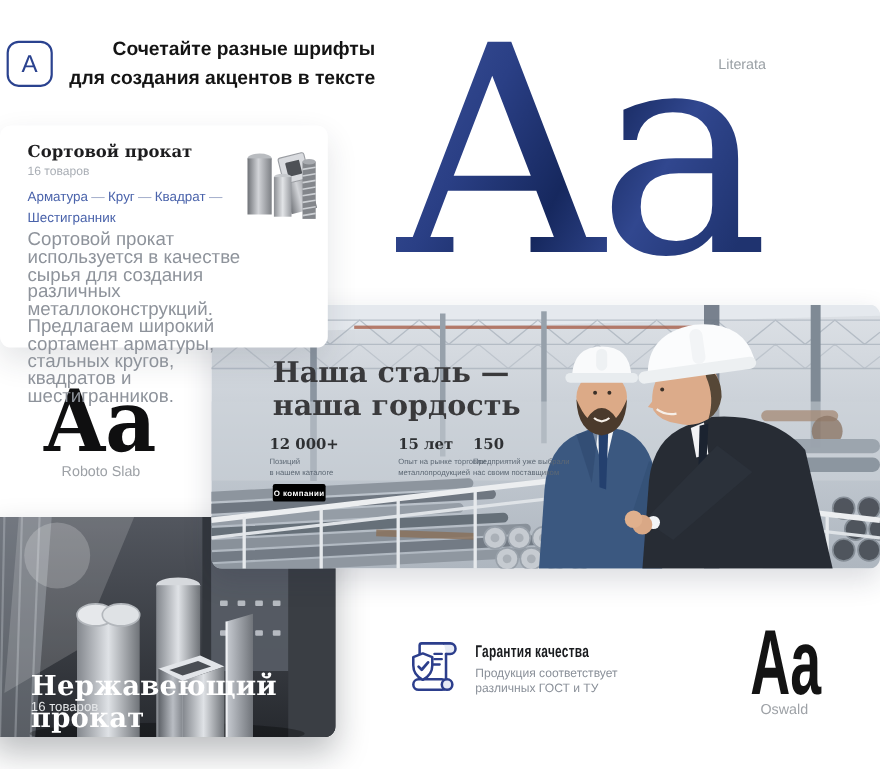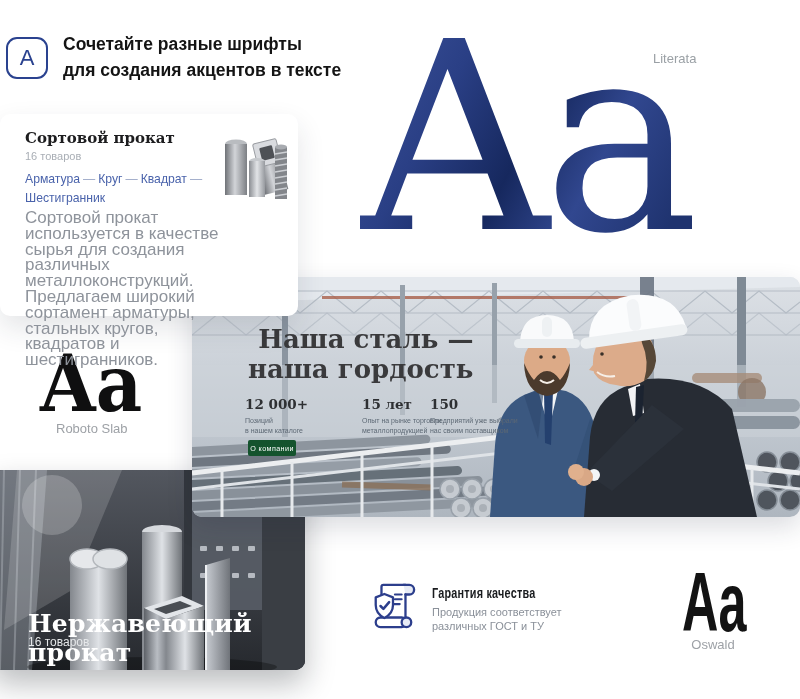--- a/index.html
+++ b/index.html
@@ -4,21 +4,21 @@
 <style>
   html,body{margin:0;padding:0;background:#fff;}
   #stage{position:relative;width:800px;height:699px;background:#ffffff;overflow:hidden;
          font-family:"Liberation Sans",sans-serif;}
   .abs{position:absolute;}
 
   
   #a-icon{left:6px;top:37px;width:38px;height:38px;border:2.5px solid #2a428f;border-radius:11px;
           display:flex;align-items:center;justify-content:center;font-size:22px;color:#2a428f;
           font-family:"Liberation Sans",sans-serif;}
-  #main-heading{left:63px;top:31px;font-size:17.5px;line-height:26px;font-weight:700;color:#141414;}
+  #main-heading{left:63px;top:31px;font-size:17.5px;line-height:26px;font-weight:700;color:#141414;text-align:right;}
 
   
   #sort-card{left:0;top:114px;width:298px;height:202px;background:#fff;border-radius:10px;
              box-shadow:0 12px 28px rgba(30,40,60,.12);z-index:3;}
   #sort-title{left:25px;top:15px;font-family:"DejaVu Serif",serif;font-weight:700;font-size:15px;color:#1d1d1f;}
   #sort-count{left:25px;top:36px;font-size:11px;color:#a9aeb5;}
   #sort-links{left:25px;top:56px;width:202px;font-size:12.2px;line-height:19px;color:#4a63ab;}
   #sort-links .lnk{color:#4a63ab;cursor:pointer;}
   #sort-links .sep{color:#9aa6c6;padding:0 3px;}
   #sort-desc{left:25px;top:96px;width:198px;font-size:17px;line-height:15.8px;color:#8e939b;}
@@ -29,28 +29,28 @@
                letter-spacing:-6px;font-weight:400;
                background:linear-gradient(118deg,#3a5097 6%,#2a3f85 28%,#16285e 50%,#31478f 68%,#1f336f 90%);
                -webkit-background-clip:text;background-clip:text;color:transparent;}
   #literata-label{left:653px;top:51px;font-size:13px;color:#9aa0a5;}
 
   
   #hero{left:192px;top:277px;width:608px;height:240px;border-radius:10px;overflow:hidden;z-index:2;
         box-shadow:0 10px 26px rgba(30,40,60,.16);}
   #hero svg{display:block;}
   #hero-title{left:56px;top:47px;font-family:"DejaVu Serif",serif;font-weight:700;
-              font-size:26px;line-height:30px;color:#3a3a3c;text-align:right;}
+              font-size:26px;line-height:30px;color:#3a3a3c;}
   .stat{position:absolute;top:119px;}
   .stat-val{font-family:"DejaVu Serif",serif;font-weight:700;font-size:13.5px;color:#2e3033;}
   .stat-lbl{margin-top:4px;font-size:7px;line-height:9.8px;color:#5d6874;}
   #stat-1{left:53px;} #stat-2{left:146px;margin-left:24px;} #stat-3{left:238px;}
-  #hero-btn{left:56px;top:163px;width:48px;height:16px;background:#14532d;border-radius:2px;
+  #hero-btn{left:56px;top:163px;width:48px;height:16px;background:#000000;border-radius:2px;
             display:flex;align-items:center;justify-content:center;color:#fff;font-size:7.2px;
-            letter-spacing:.4px;cursor:pointer;}
+            letter-spacing:.4px;cursor:pointer;font-weight:bold;}
 
   
   #roboto-aa{left:40px;top:345px;font-family:"DejaVu Serif",serif;font-weight:700;font-size:78px;
              line-height:1;color:#0f0f10;transform:scaleX(.92);transform-origin:left top;}
   #roboto-label{left:56px;top:421px;font-size:13px;color:#9da1a6;}
 
   
   #steel-card{left:-8px;top:470px;width:313px;height:200px;border-radius:10px;overflow:hidden;z-index:1;
               box-shadow:0 14px 30px rgba(15,20,30,.28);background:#2c2f35;}
   #steel-title{left:36px;top:139px;font-family:"DejaVu Serif",serif;font-weight:700;font-size:25px;

